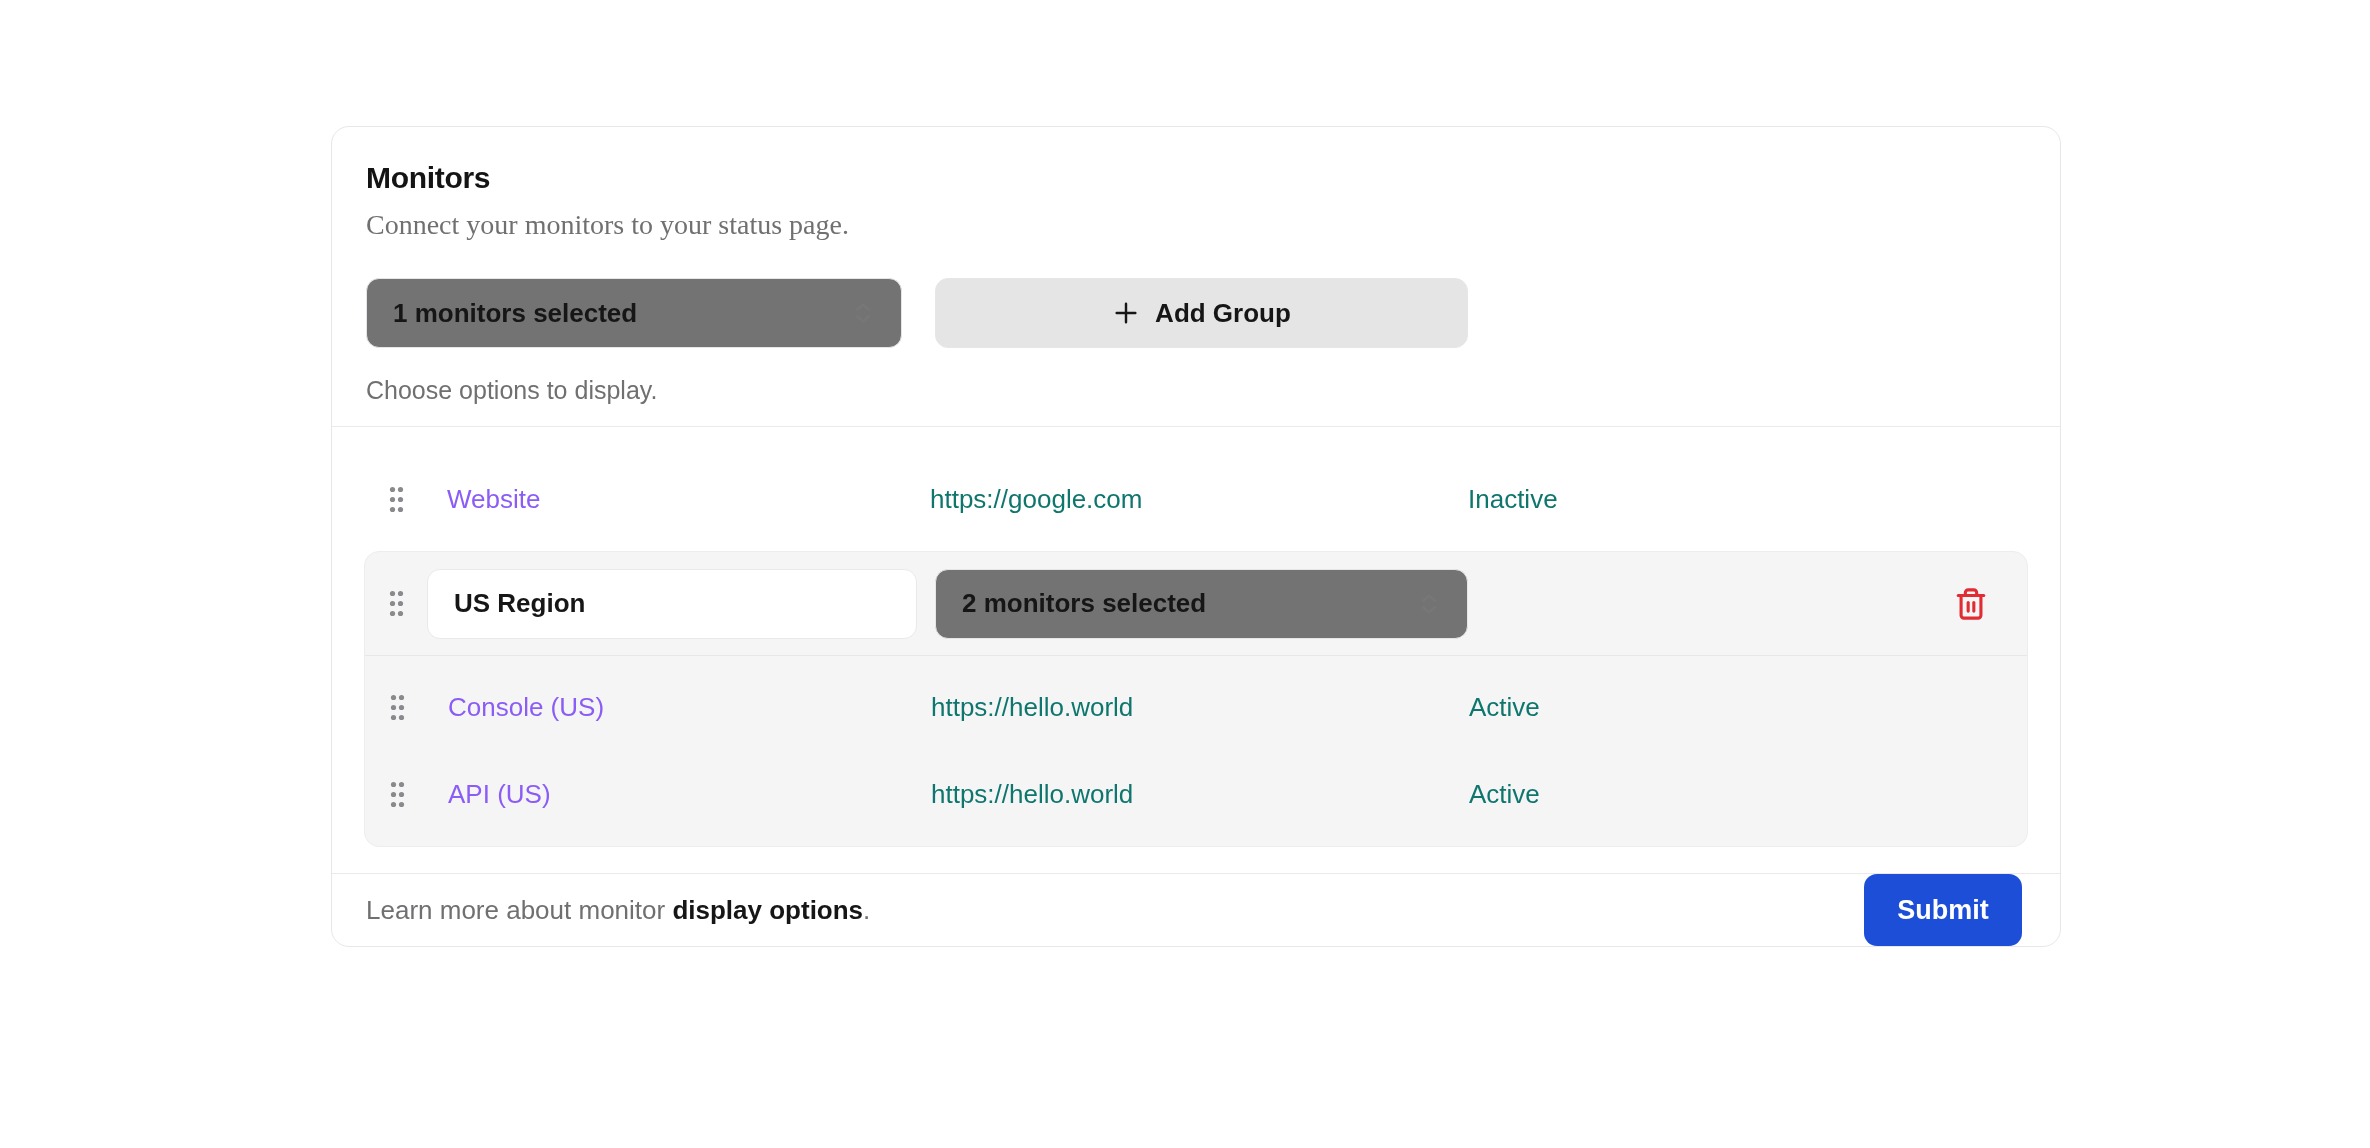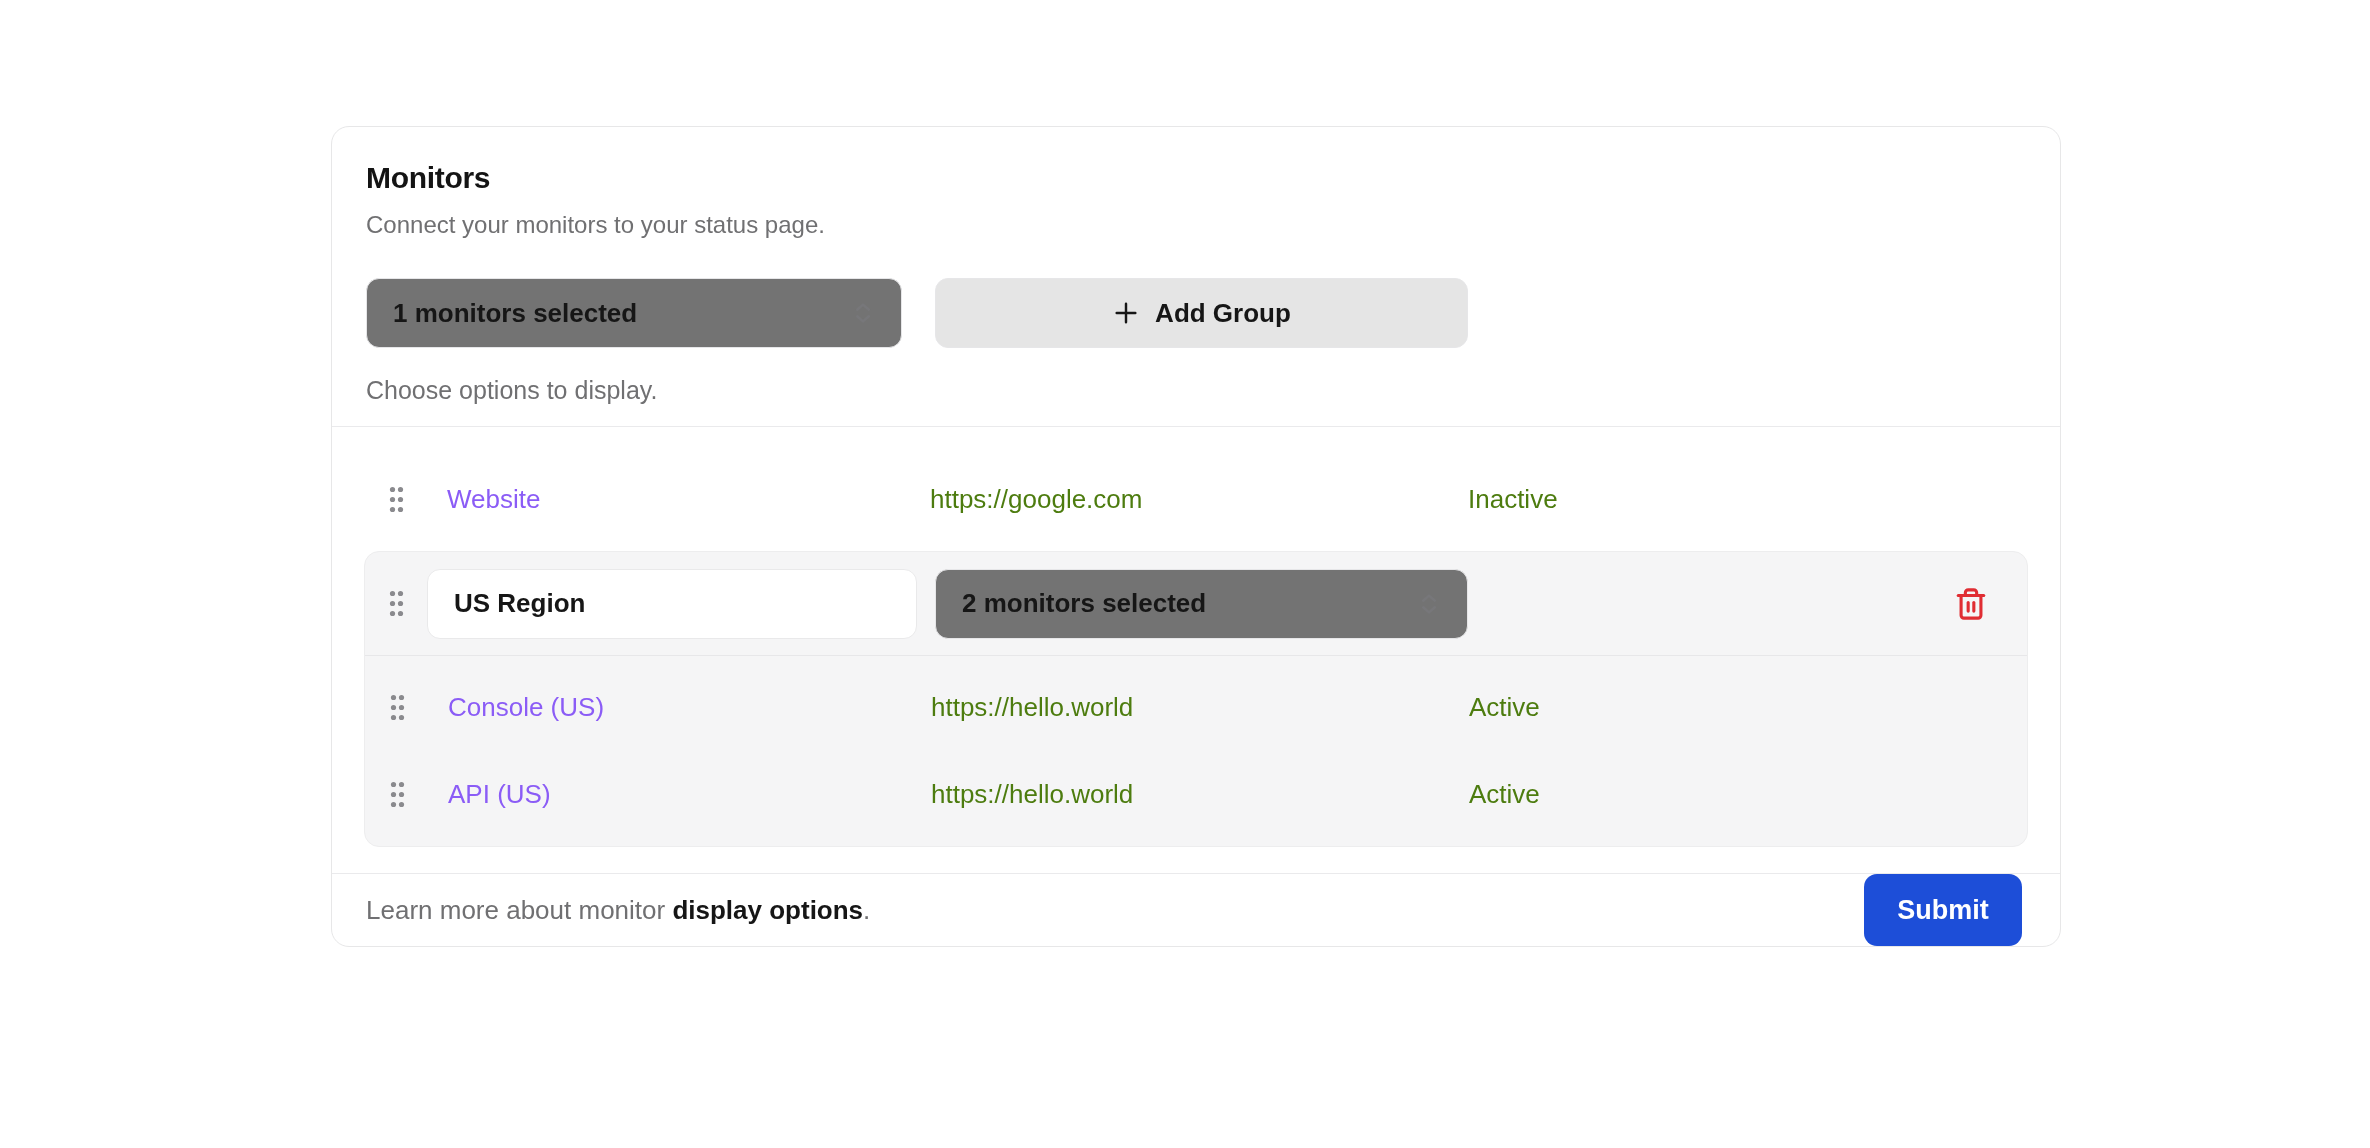--- a/index.html
+++ b/index.html
@@ -20,21 +20,21 @@
     flex-direction: column;
     justify-content: flex-end;
   }
   
   .card-header { padding: 32px 34px 0 34px; height: 306px; }
   .card-title {
     font-size: 30px; font-weight: 700; color: #141414;
     letter-spacing: -0.3px; line-height: 38px;
   }
   .card-subtitle {
-    margin-top: 11px; font-size: 24px; color: #707072; line-height: 34px;
+    margin-top: 11px; font-size: 28px; color: #707072; line-height: 34px; font-family: Liberation Serif, serif;
   }
   .controls-row { margin-top: 36px; display: flex; gap: 33px; }
   .select-control {
     width: 536px; height: 70px;
     background: #737373;
     border: 1.5px solid #e6e6e8;
     border-radius: 13px;
     display: flex; align-items: center; justify-content: space-between;
     padding: 0 24px 0 26px;
     font-size: 26px; font-weight: 600; color: #161616;
@@ -56,21 +56,21 @@
   .list-section { padding: 28px 32px 0 32px; height: 456px; }
   .monitor-row {
     display: grid;
     grid-template-columns: 64px 502px 538px 1fr;
     align-items: center;
     height: 88px;
     font-size: 26px;
   }
   .handle-cell { display: flex; justify-content: center; align-items: center; cursor: grab; }
   .cell-name { color: #8b5cf6; font-weight: 500; padding-left: 19px; }
-  .cell-url, .cell-status { color: #4d7c0f; font-weight: 400; }
+  .cell-url, .cell-status { color: #0f766e; font-weight: 400; }
   
   .group-box {
     margin-top: 8px;
     background: #f5f5f6;
     border: 1.5px solid #ededee;
     border-radius: 15px;
     overflow: hidden;
   }
   .group-header { height: 103px; display: flex; align-items: center; }
   .group-header .handle-cell { width: 62px; flex: none; }

